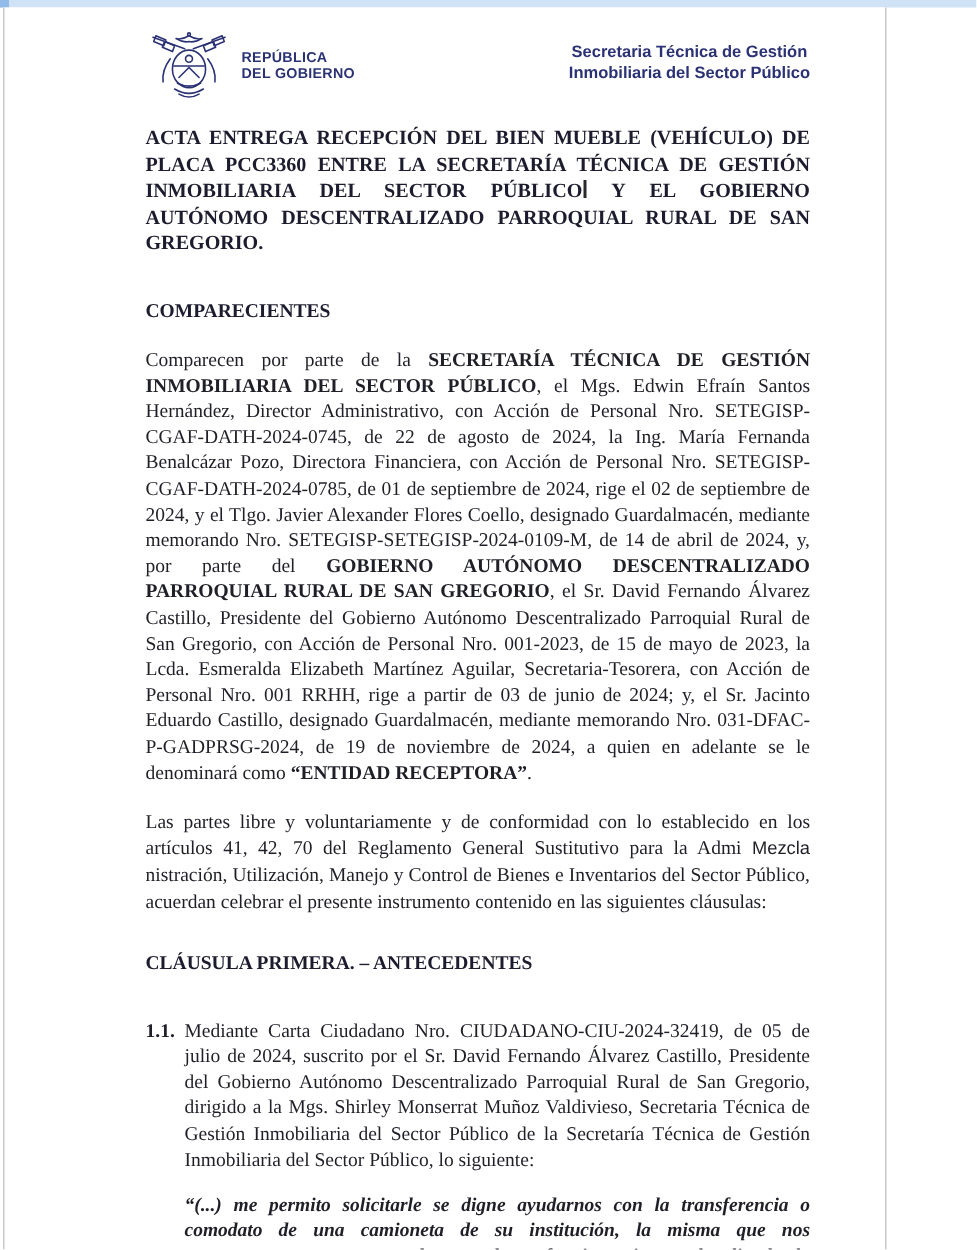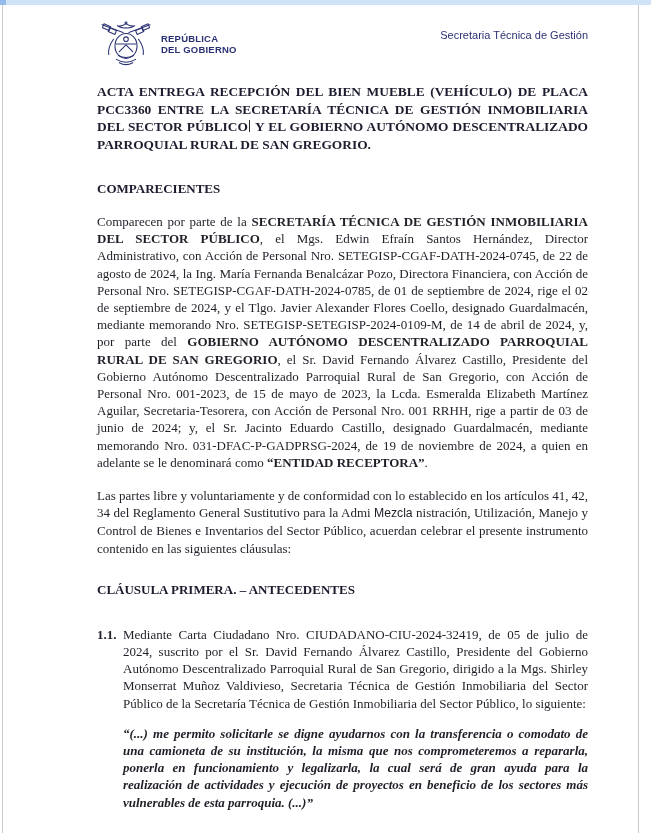--- a/index.html
+++ b/index.html
@@ -5,35 +5,35 @@
   html,body{margin:0;padding:0;}
   body{
     width:651px;height:833px;position:relative;overflow:hidden;
     background:#ffffff;
     font-family:"Liberation Serif", serif;
     color:#1f1f28;
   }
   .topbar{position:absolute;top:0;left:0;right:0;height:5px;background:#cfe2f6;}
   .topbar-accent{position:absolute;top:0;left:0;width:6px;height:5px;background:#93bbe9;}
   .page{
-    position:absolute;top:5px;left:2px;width:637px;bottom:0;
+    position:absolute;top:5px;left:2px;width:589px;bottom:0;
     box-sizing:border-box;
     border-left:1px solid #c8c8c8;border-right:1px solid #c8c8c8;
     background:#fff;
     padding:15px 50px 0 94px;
   }
   .doc-header{display:flex;justify-content:space-between;align-items:flex-start;}
   .logo{display:flex;align-items:center;gap:6px;}
   .logo svg{display:block;}
   .logo-text{
     font-family:"Liberation Sans", sans-serif;font-weight:bold;
     font-size:9.5px;line-height:11px;color:#2b3274;letter-spacing:0.2px;
   }
   .org{
-    font-family:"Liberation Sans", sans-serif;font-weight:normal;
+    font-family:"Liberation Sans", sans-serif;font-weight:bold;
     font-size:11px;line-height:13.5px;color:#2b3274;text-align:center;margin-top:9px;
   }
   h1.title{
     font-size:13.4px;line-height:17.5px;font-weight:bold;color:#1c1c2e;
     text-align:justify;margin:15px 0 0;
   }
   .doc-number{
     text-align:center;font-weight:bold;font-size:13px;color:#1c1c2e;margin:16px 0 0;
   }
   h2.sec{
@@ -95,31 +95,32 @@
           <path d="M23 44.5 q7 4 14 0"></path>
         </svg>
       </span>
       <div class="logo-text">
         <div>REPÚBLICA</div>
         <div>DEL GOBIERNO</div>
       </div>
     </div>
     <div class="org">
       <div>Secretaria Técnica de Gestión</div>
+      <div>Inmobiliaria del Sector Público</div>
     </div>
   </div>
 
   <h1 class="title"><span class="b">ACTA ENTREGA RECEPCIÓN DEL BIEN MUEBLE (VEHÍCULO) DE PLACA PCC3360 ENTRE LA SECRETARÍA TÉCNICA DE GESTIÓN INMOBILIARIA DEL SECTOR PÚBLICO</span><span class="caret"></span><span class="b"> Y EL GOBIERNO AUTÓNOMO DESCENTRALIZADO PARROQUIAL RURAL DE SAN GREGORIO.</span></h1>
 
 
   <h2 class="sec">COMPARECIENTES</h2>
 
   <p class="bodytext"><span>Comparecen por parte de la </span><span class="b">SECRETARÍA TÉCNICA DE GESTIÓN INMOBILIARIA DEL SECTOR PÚBLICO</span><span>, el Mgs. Edwin Efraín Santos Hernández, Director Administrativo, con Acción de Personal Nro. SETEGISP-CGAF-DATH-2024-0745, de 22 de agosto de 2024, la Ing. María Fernanda Benalcázar Pozo, Directora Financiera, con Acción de Personal Nro. SETEGISP-CGAF-DATH-2024-0785, de 01 de septiembre de 2024, rige el 02 de septiembre de 2024, y el Tlgo. Javier Alexander Flores Coello, designado Guardalmacén, mediante memorando Nro. SETEGISP-SETEGISP-2024-0109-M, de 14 de abril de 2024, y, por parte del </span><span class="b">GOBIERNO AUTÓNOMO DESCENTRALIZADO PARROQUIAL RURAL DE SAN GREGORIO</span><span>, el Sr. David Fernando Álvarez Castillo, Presidente del Gobierno Autónomo Descentralizado Parroquial Rural de San Gregorio, con Acción de Personal Nro. 001-2023, de 15 de mayo de 2023, la Lcda. Esmeralda Elizabeth Martínez Aguilar, Secretaria-Tesorera, con Acción de Personal Nro. 001 RRHH, rige a partir de 03 de junio de 2024; y, el Sr. Jacinto Eduardo Castillo, designado Guardalmacén, mediante memorando Nro. 031-DFAC-P-GADPRSG-2024, de 19 de noviembre de 2024, a quien en adelante se le denominará como </span><span class="b">“ENTIDAD RECEPTORA”</span><span>.</span></p>
 
-  <p class="bodytext"><span>Las partes libre y voluntariamente y de conformidad con lo establecido en los artículos 41, 42, 34 del Reglamento General Sustitutivo para la Admi </span><span class="sans">Mezcla</span><span> nistración, Utilización, Manejo y Control de Bienes e Inventarios del Sector Público, acuerdan celebrar el presente instrumento contenido en las siguientes cláusulas:</span></p>
+  <p class="bodytext"><span>Las partes libre y voluntariamente y de conformidad con lo establecido en los artículos 41, 42, 70 del Reglamento General Sustitutivo para la Admi </span><span class="sans">Mezcla</span><span> nistración, Utilización, Manejo y Control de Bienes e Inventarios del Sector Público, acuerdan celebrar el presente instrumento contenido en las siguientes cláusulas:</span></p>
 
   <h2 class="sec clausula">CLÁUSULA PRIMERA. – ANTECEDENTES</h2>
 
   <div class="item">
     <span class="item-num">1.1.</span>
     <span class="item-text"><span>Mediante Carta Ciudadano Nro. CIUDADANO-CIU-2024-32419, de 05 de julio de 2024, suscrito por el Sr. David Fernando Álvarez Castillo, Presidente del Gobierno Autónomo Descentralizado Parroquial Rural de San Gregorio, dirigido a la Mgs. Shirley Monserrat Muñoz Valdivieso, Secretaria Técnica de Gestión Inmobiliaria del Sector Público de la Secretaría Técnica de Gestión Inmobiliaria del Sector Público, lo siguiente:</span></span>
   </div>
 
   <p class="quote"><span class="b i">“(...) me permito solicitarle se digne ayudarnos con la transferencia o comodato de una camioneta de su institución, la misma que nos comprometeremos a repararla, ponerla en funcionamiento y legalizarla, la cual será de gran ayuda para la realización de actividades y ejecución de proyectos en beneficio de los sectores más vulnerables de esta parroquia. (...)”</span></p>
 

